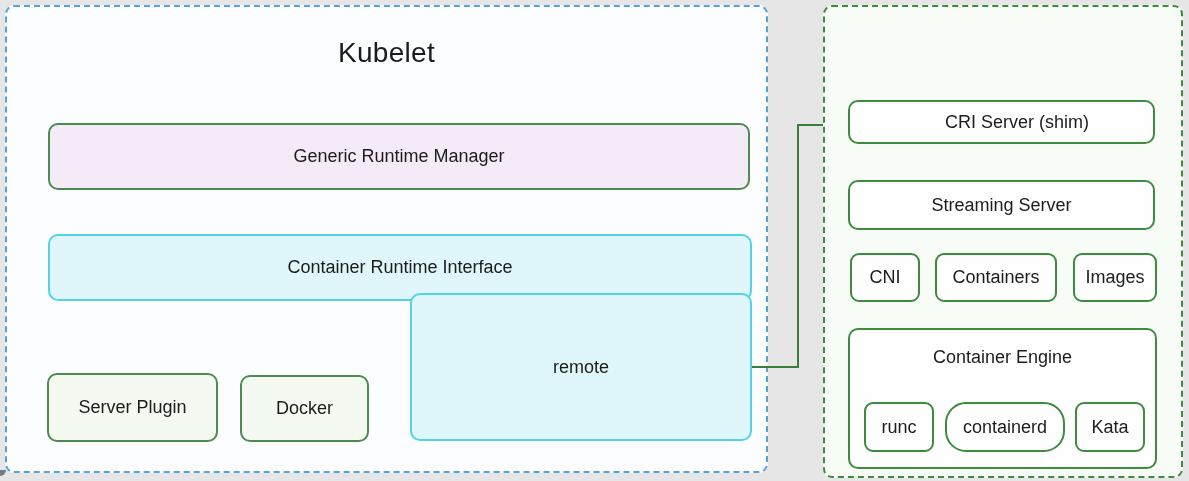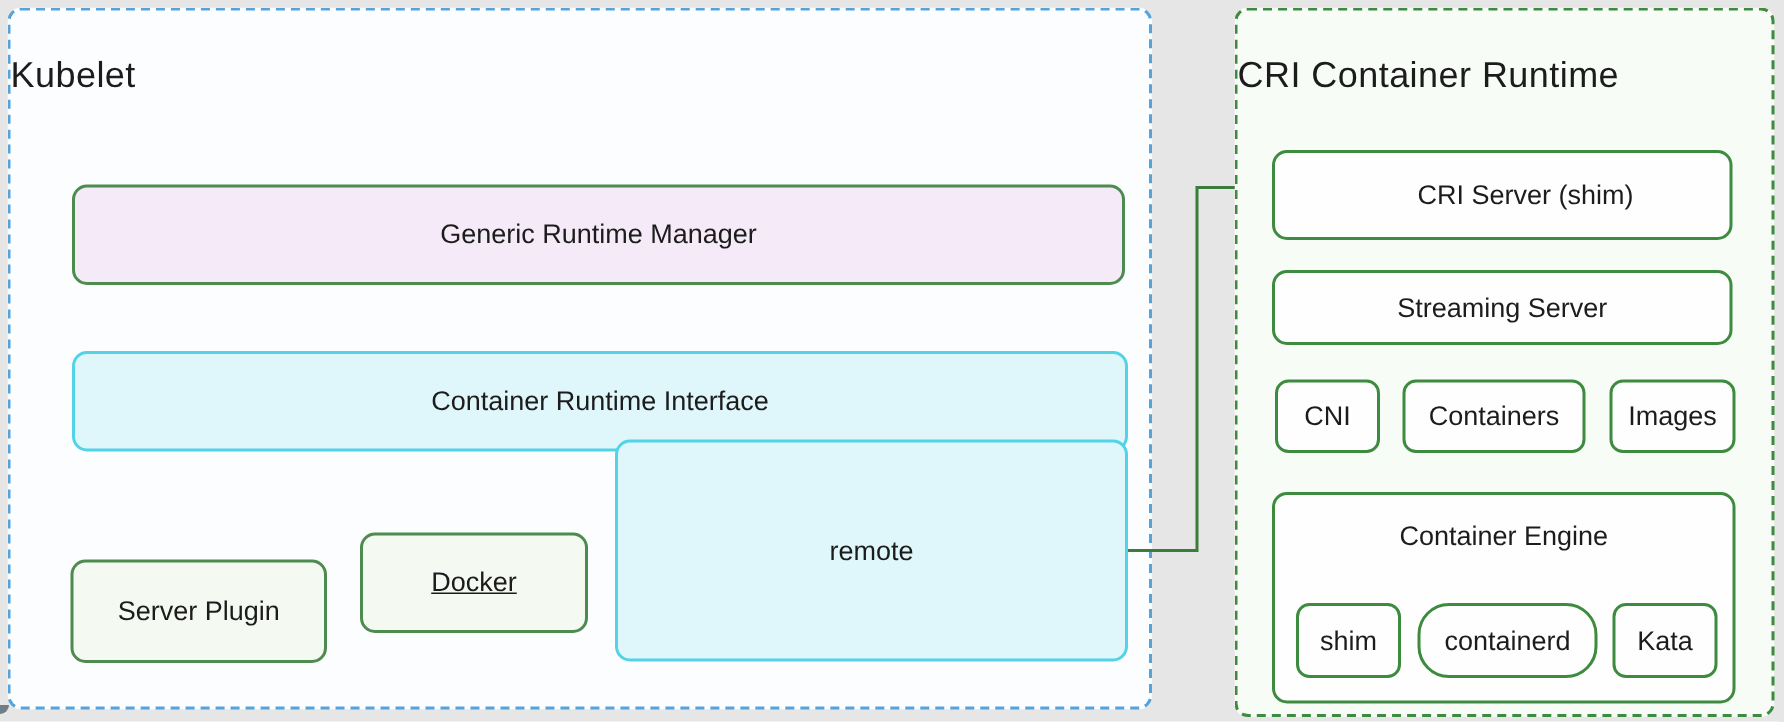--- a/index.html
+++ b/index.html
@@ -9,39 +9,39 @@
     --light_green_fill:#f4f9f2; --white_fill:#fdfefd; --connector:#3a7d3b; --text:#1c1c1c;
   }
   html,body{margin:0;padding:0;}
   body{font-family:"Liberation Sans","DejaVu Sans",sans-serif;color:var(--text);}
   .stage{position:relative;width:1189px;height:481px;background:var(--page_bg);overflow:hidden;}
   .panel{position:absolute;box-sizing:border-box;border-radius:9px;}
   .panel-kubelet{left:5px;top:5px;width:763px;height:468px;background:var(--kubelet_bg);
     border:2px dashed var(--kubelet_border);}
   .panel-cri{left:823px;top:5px;width:360px;height:473px;background:var(--cri_panel_bg);
     border:2px dashed var(--green_border);}
-  .panel-title{position:absolute;left:0;right:0;top:30px;text-align:left;
-    font-size:24px;font-weight:500;letter-spacing:.3px;}
+  .panel-title{position:absolute;left:0;right:0;top:30px;text-align:center;
+    font-size:28px;font-weight:500;letter-spacing:.3px;}
   .box{position:absolute;box-sizing:border-box;border-radius:10px;display:flex;
     align-items:center;justify-content:center;font-size:18px;}
   
   .grm{left:41px;top:116px;width:702px;height:67px;background:var(--lavender_fill);
     border:2px solid var(--green_border_soft);}
   .crint{left:41px;top:201px;width:704px;height:67px;background:var(--cyan_fill);
     border:2px solid var(--cyan_border);margin-top:26px;}
   .dockershim{left:40px;top:281px;width:345px;height:69px;background:var(--light_green_fill);
     border:2px solid var(--green_border_soft);}
   .network-plugin{left:40px;top:366px;width:171px;height:69px;background:var(--light_green_fill);
     border:2px solid var(--green_border_soft);}
-  .docker{left:233px;top:348px;width:152px;height:67px;background:var(--light_green_fill);
-    border:2px solid var(--green_border_soft);text-decoration:underline;}
+  .docker{left:233px;top:368px;width:129px;height:67px;background:var(--light_green_fill);
+    border:2px solid var(--green_border_soft);}
   .remote{left:403px;top:286px;width:342px;height:148px;background:var(--cyan_fill);
     border:2px solid var(--cyan_border);}
   
-  .cri-server{left:23px;top:93px;width:307px;height:60px;background:var(--white_fill);
+  .cri-server{left:23px;top:93px;width:307px;height:44px;background:var(--white_fill);
     border:2px solid var(--green_border);padding-left:31px;}
   .streaming-server{left:23px;top:173px;width:307px;height:50px;background:var(--white_fill);
     border:2px solid var(--green_border);}
   .cni{left:25px;top:246px;width:70px;height:49px;background:var(--white_fill);
     border:2px solid var(--green_border);border-radius:9px;}
   .containers{left:110px;top:246px;width:122px;height:49px;background:var(--white_fill);
     border:2px solid var(--green_border);border-radius:9px;}
   .images{left:248px;top:246px;width:84px;height:49px;background:var(--white_fill);
     border:2px solid var(--green_border);border-radius:9px;}
   .container-engine{left:23px;top:321px;width:309px;height:141px;background:var(--white_fill);
@@ -79,40 +79,39 @@
     <div class="box remote">
       <span>remote</span>
     </div>
   </div>
 
   <svg class="connector-svg" viewBox="0 0 1189 481" xmlns="http://www.w3.org/2000/svg">
     <polyline points="752,367 798,367 798,125 848,125" fill="none" stroke="#3a7d3b" stroke-width="2"></polyline>
   </svg>
 
   <div class="panel panel-cri">
-    <div class="panel-title">CRI Container Runtime</div>
     <div class="box cri-server">
       <span>CRI Server (shim)</span>
     </div>
     <div class="box streaming-server">
       <span>Streaming Server</span>
     </div>
     <div class="box cni">
       <span>CNI</span>
     </div>
     <div class="box containers">
       <span>Containers</span>
     </div>
     <div class="box images">
       <span>Images</span>
     </div>
     <div class="box container-engine">
       <div class="engine-title">Container Engine</div>
       <div class="box runc">
-        <span>shim</span>
+        <span>runc</span>
       </div>
       <div class="box containerd">
         <span>containerd</span>
       </div>
       <div class="box kata">
         <span>Kata</span>
       </div>
     </div>
   </div>
 

